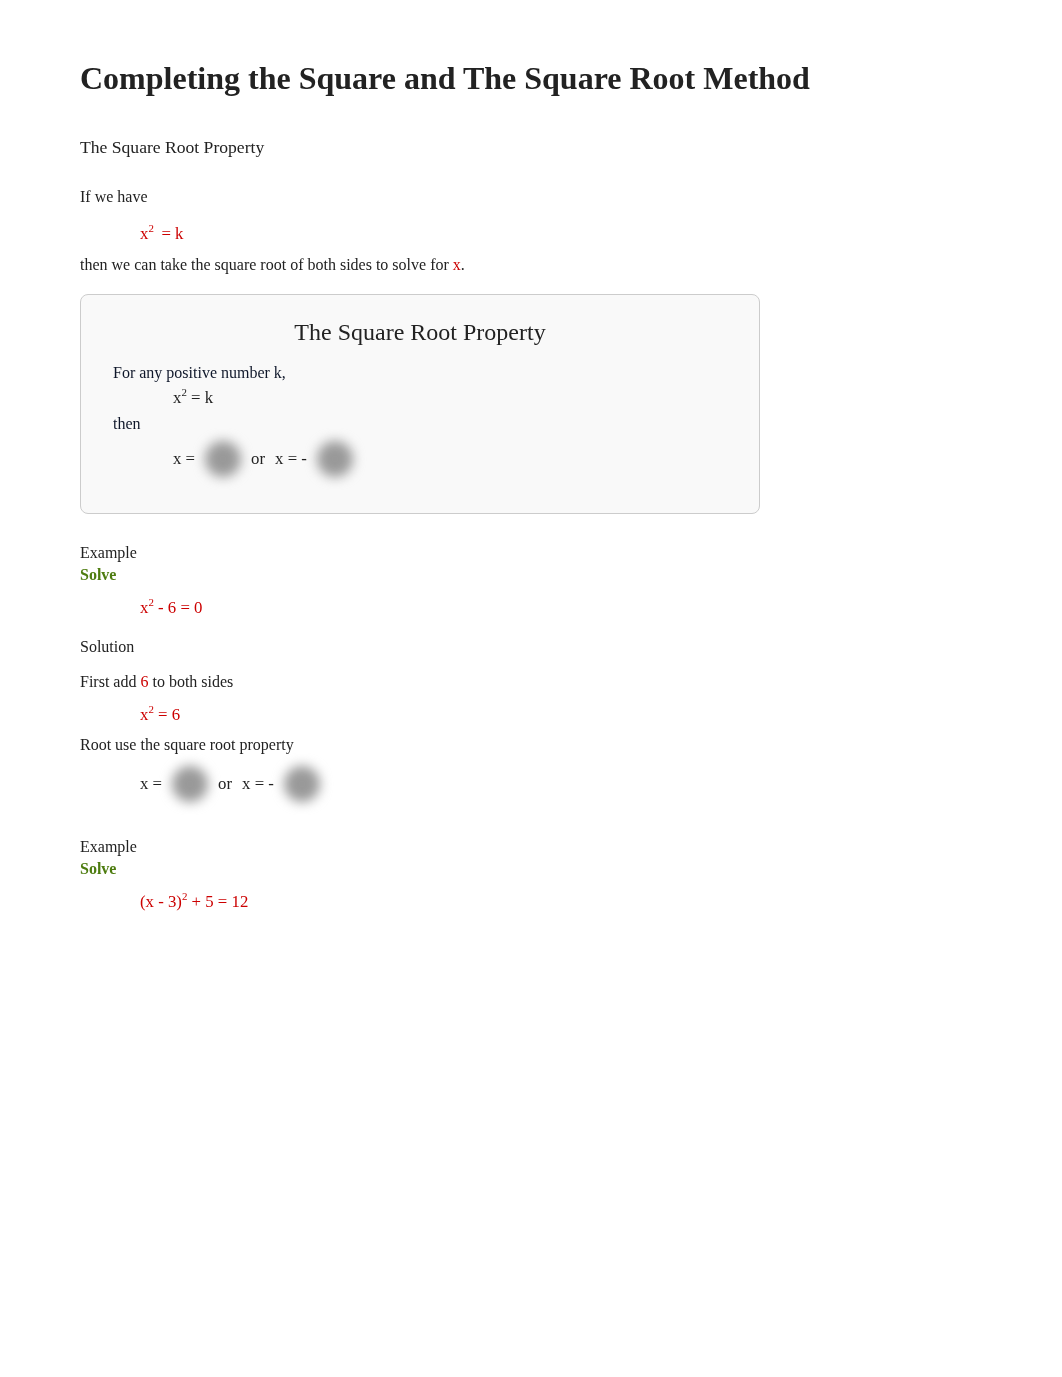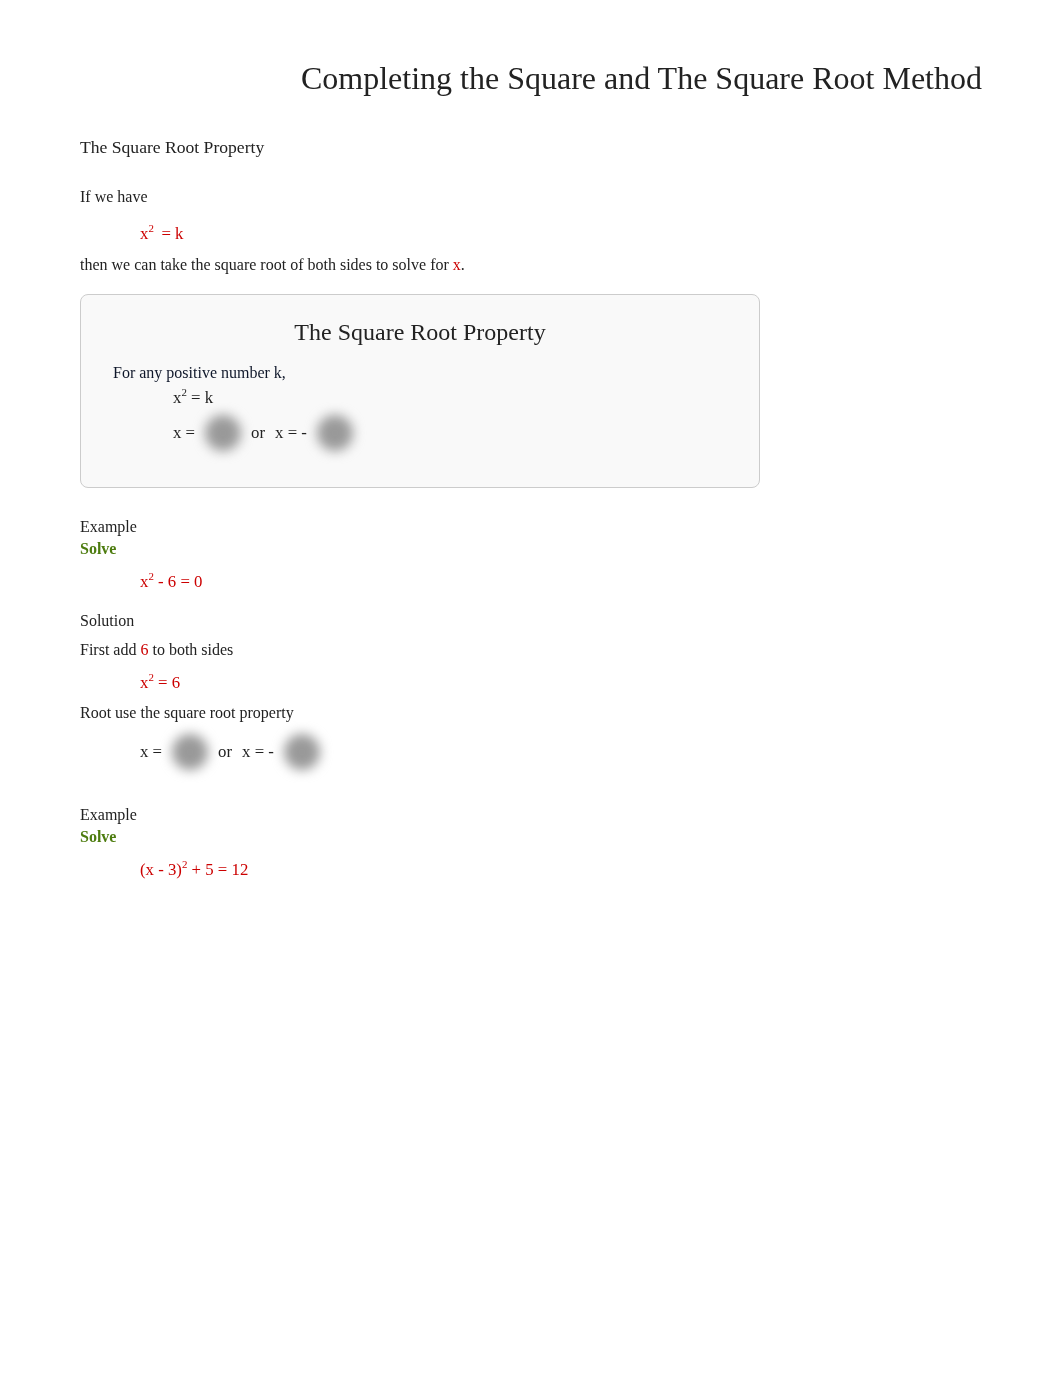--- a/index.html
+++ b/index.html
@@ -12,23 +12,23 @@
       background: #ffffff;
       font-family: Georgia, 'Times New Roman', serif;
       font-size: 16px;
       color: #222;
       padding: 60px 80px;
       max-width: 1062px;
       min-height: 1377px;
     }
 
     h1 {
-      text-align: right;
+      text-align: left;
       font-size: 2em;
-      font-weight: normal;
+      font-weight: bold;
       margin-bottom: 40px;
       color: #222;
     }
 
     .section-title {
       font-size: 1.1em;
       font-weight: normal;
       margin-bottom: 30px;
       color: #222;
     }
@@ -103,21 +103,21 @@
       font-size: 1em;
       color: #4d7c0f;
       margin-bottom: 10px;
       font-weight: bold;
     }
 
     .solution-label {
       font-size: 1em;
       color: #222;
       margin-top: 20px;
-      margin-bottom: 11px;
+      margin-bottom: 17px;
     }
 
     .text-line {
       font-size: 1em;
       color: #222;
       margin-bottom: 4px;
     }
   </style>
 </head>
 <body>
@@ -139,20 +139,21 @@
 
 <div class="property-box">
   <div class="property-box-title">The Square Root Property</div>
 
   <div class="red-line">For any positive number k,</div>
 
   <div class="math-indent">
     x<sup>2</sup> = k
   </div>
 
+  <div class="red-line">then</div>
 
   <div class="math-indent" style="display: flex; align-items: center; gap: 10px; margin-top: 8px;">
     <span>x =</span>
     <span class="blurred"></span>
     <span>or</span>
     <span>x = -</span>
     <span class="blurred"></span>
   </div>
 </div>
 

